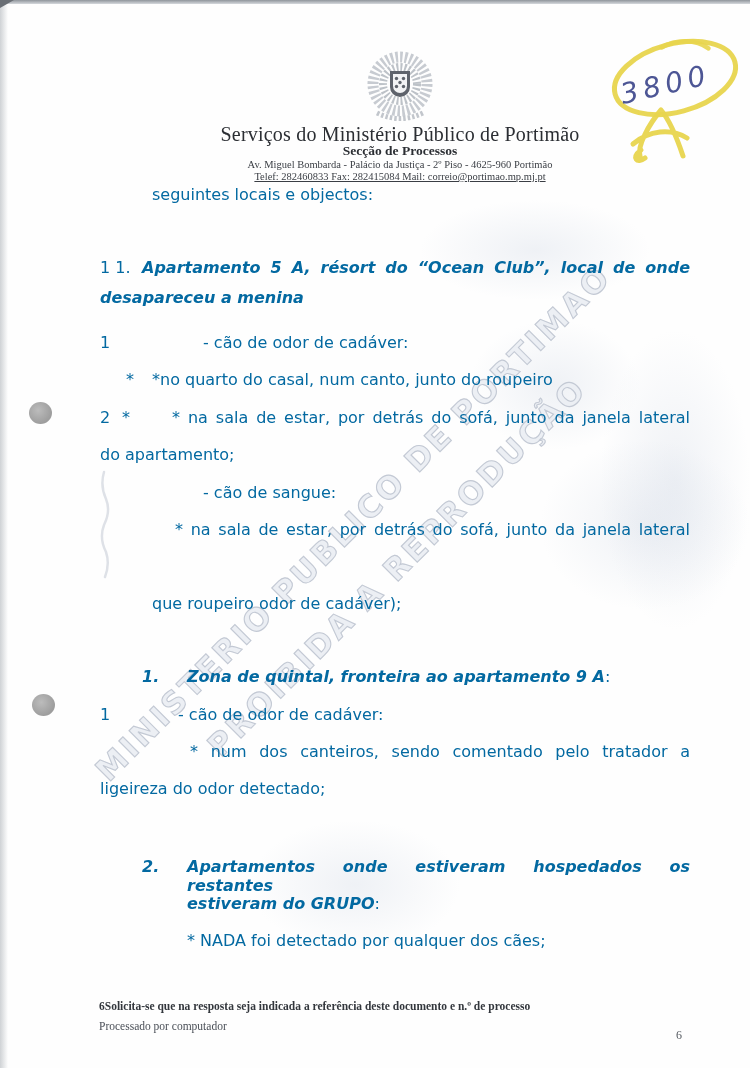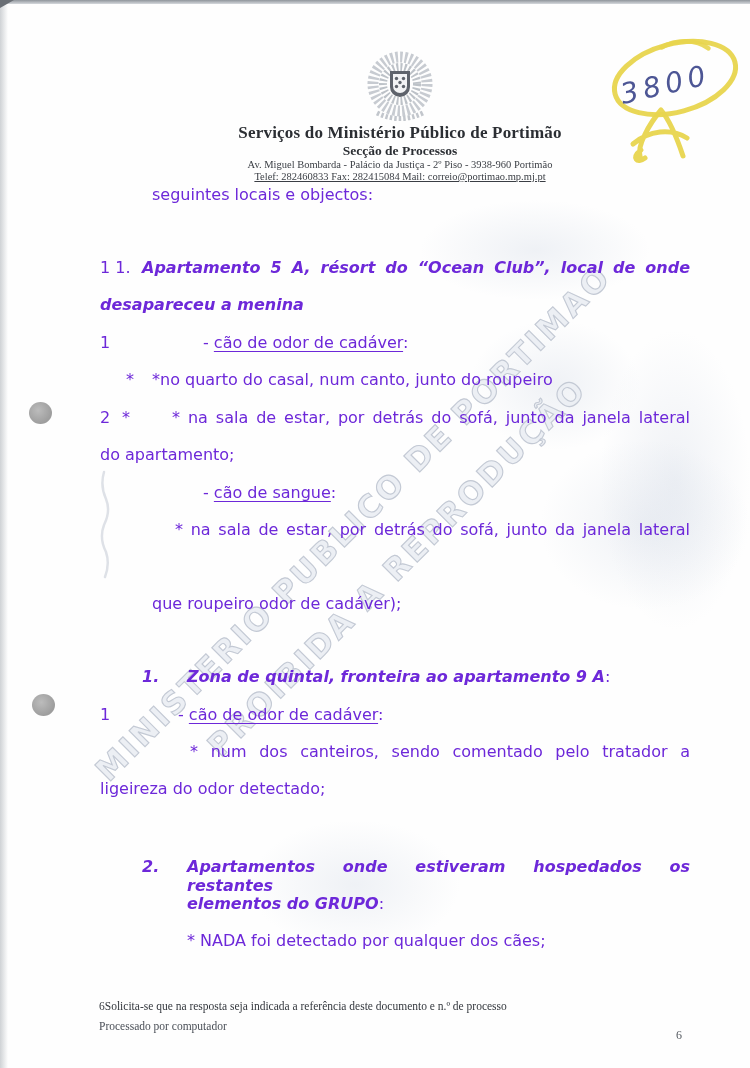--- a/index.html
+++ b/index.html
@@ -14,39 +14,39 @@
   .edge-left{position:absolute;left:0;top:0;bottom:0;width:8px;
     background:linear-gradient(90deg,#cfd2d5,rgba(255,255,255,0));z-index:5;}
   .corner-tl{position:absolute;left:0;top:0;width:14px;height:8px;background:#6a6f75;
     clip-path:polygon(0 0,100% 0,0 100%);z-index:6;}
   .blot{position:absolute;border-radius:50%;z-index:0;
     background:radial-gradient(closest-side,rgba(199,208,223,.28),rgba(199,208,223,0));}
   
   .hdr{position:absolute;left:180px;top:0;width:440px;text-align:center;z-index:2;
     font-family:"Liberation Serif","DejaVu Serif",serif;color:#2b2e33;}
   .emblem{position:absolute;left:180px;top:50px;width:440px;text-align:center;z-index:2;}
-  .hdr-org{position:absolute;top:123px;width:100%;font-size:17px;font-weight:700;letter-spacing:.2px;}
+  .hdr-org{position:absolute;top:123px;width:100%;font-size:20px;font-weight:400;letter-spacing:.2px;}
   .hdr-dept{position:absolute;top:143px;width:100%;font-size:13.5px;font-weight:700;}
   .hdr-addr{position:absolute;top:159px;width:100%;font-size:10.5px;color:#3a3e44;}
   .hdr-tel{position:absolute;top:171px;width:100%;font-size:10.5px;color:#3a3e44;text-decoration:underline;}
   
   .wm{position:absolute;left:45px;top:415px;width:660px;height:260px;z-index:1;
     display:flex;flex-direction:column;align-items:center;justify-content:center;gap:26px;
     transform:rotate(-45deg);pointer-events:none;}
   .wm div{font-size:31px;font-weight:700;letter-spacing:3px;white-space:nowrap;
     color:#eceff4;-webkit-text-stroke:1.1px #c3c9d4;}
   
-  .ln{position:absolute;left:0;width:672px;height:20px;font-size:16px;color:#6d28d9;z-index:2;}
+  .ln{position:absolute;left:0;width:672px;height:20px;font-size:16px;color:#0369a1;z-index:2;}
   .seg{position:absolute;top:0;white-space:pre;}
   .just{white-space:normal;text-align:justify;text-align-last:justify;}
   .b{font-weight:700;font-style:italic;}
-  .u{text-decoration:underline;text-underline-offset:3px;text-decoration-thickness:1.4px;margin-top:10px;}
+  .u{text-underline-offset:3px;text-decoration-thickness:1.4px;margin-top:10px;}
   
   .ftr-note{position:absolute;left:99px;top:1000px;font-family:"Liberation Serif","DejaVu Serif",serif;
-    font-size:11.5px;font-weight:400;color:#33373d;z-index:2;}
+    font-size:11.5px;font-weight:700;color:#33373d;z-index:2;}
   .ftr-proc{position:absolute;left:99px;top:1020px;font-family:"Liberation Serif","DejaVu Serif",serif;
     font-size:11.5px;color:#4a4f57;z-index:2;text-align:right;}
   .ftr-page{position:absolute;left:676px;top:1028px;font-family:"Liberation Serif","DejaVu Serif",serif;
     font-size:12px;color:#555a61;z-index:2;}
   
   .punch{position:absolute;width:23px;height:22px;border-radius:50%;z-index:3;
     background:radial-gradient(circle at 40% 38%,#bcbcbc,#9d9d9d 70%,#a8a8a8);}
   .punch1{left:29px;top:402px;}
   .punch2{left:32px;top:694px;}
   .margin-scribble{position:absolute;left:96px;top:468px;z-index:2;opacity:.85;}
@@ -84,21 +84,21 @@
       <circle cx="44.5" cy="28.5" r="1.7" fill="#5e636c"></circle>
       <circle cx="41" cy="32.5" r="1.7" fill="#5e636c"></circle>
       <circle cx="37.5" cy="36.5" r="1.7" fill="#5e636c"></circle>
       <circle cx="44.5" cy="36.5" r="1.7" fill="#5e636c"></circle>
     </svg>
   </div>
 
   <div class="hdr">
     <div class="hdr-org">Serviços do Ministério Público de Portimão</div>
     <div class="hdr-dept">Secção de Processos</div>
-    <div class="hdr-addr">Av. Miguel Bombarda - Palácio da Justiça - 2º Piso - 3938-960 Portimão</div>
+    <div class="hdr-addr">Av. Miguel Bombarda - Palácio da Justiça - 2º Piso - 4625-960 Portimão</div>
     <div class="hdr-tel">Telef: 282460833   Fax: 282415084 Mail: correio@portimao.mp.mj.pt</div>
   </div>
 
   <div class="handnote">
     <svg width="167" height="150" viewBox="0 0 167 150">
       <g transform="translate(92,60) rotate(-15)">
         <ellipse rx="62" ry="34" fill="none" stroke="#e8d54e" stroke-width="5" stroke-linecap="round" opacity="0.95"></ellipse>
         <path d="M-5,-33 A40,33 0 0 1 40,-20" fill="none" stroke="#e8d54e" stroke-width="4.5" stroke-linecap="round" opacity="0.9"></path>
       </g>
       <text x="40" y="86" transform="rotate(-13 40 86)" font-size="28" letter-spacing="5" fill="#4d5695" font-family="'DejaVu Sans',sans-serif" font-style="italic">3800</text>
@@ -112,21 +112,21 @@
   </div>
 
   <div class="ln" style="top:185px">
     <span class="seg" style="left:152px">seguintes locais e objectos:</span>
   </div>
 
   <div class="ln" style="top:258px">
     <span class="seg" style="left:100px">1 1.</span>
     <span class="seg just b" style="left:142px;width:548px">Apartamento 5 A, résort do “Ocean Club”, local de onde</span>
   </div>
-  <div class="ln" style="top:295px">
+  <div class="ln" style="top:288px">
     <span class="seg b" style="left:100px">desapareceu a menina</span>
   </div>
 
   <div class="ln" style="top:333px">
     <span class="seg" style="left:100px">1</span>
     <span class="seg" style="left:203px"><span>- </span><span class="u">cão de odor de cadáver</span><span>:</span></span>
   </div>
 
   <div class="ln" style="top:370px">
     <span class="seg" style="left:126px">*</span>
@@ -166,21 +166,21 @@
   </div>
   <div class="ln" style="top:779px">
     <span class="seg" style="left:100px">ligeireza do odor detectado;</span>
   </div>
 
   <div class="ln" style="top:857px">
     <span class="seg b" style="left:142px">2.</span>
     <span class="seg just b" style="left:187px;width:503px">Apartamentos onde estiveram hospedados os restantes</span>
   </div>
   <div class="ln" style="top:894px">
-    <span class="seg" style="left:187px"><span class="b">elementos do GRUPO</span><span>:</span></span>
+    <span class="seg" style="left:187px"><span class="b">estiveram do GRUPO</span><span>:</span></span>
   </div>
   <div class="ln" style="top:931px">
     <span class="seg" style="left:187px">* NADA foi detectado por qualquer dos cães;</span>
   </div>
 
   <div class="ftr-note">6Solicita-se que na resposta seja indicada a referência deste documento e n.º de processo</div>
   <div class="ftr-proc">Processado por computador</div>
   <div class="ftr-page">6</div>
 
 </div>

